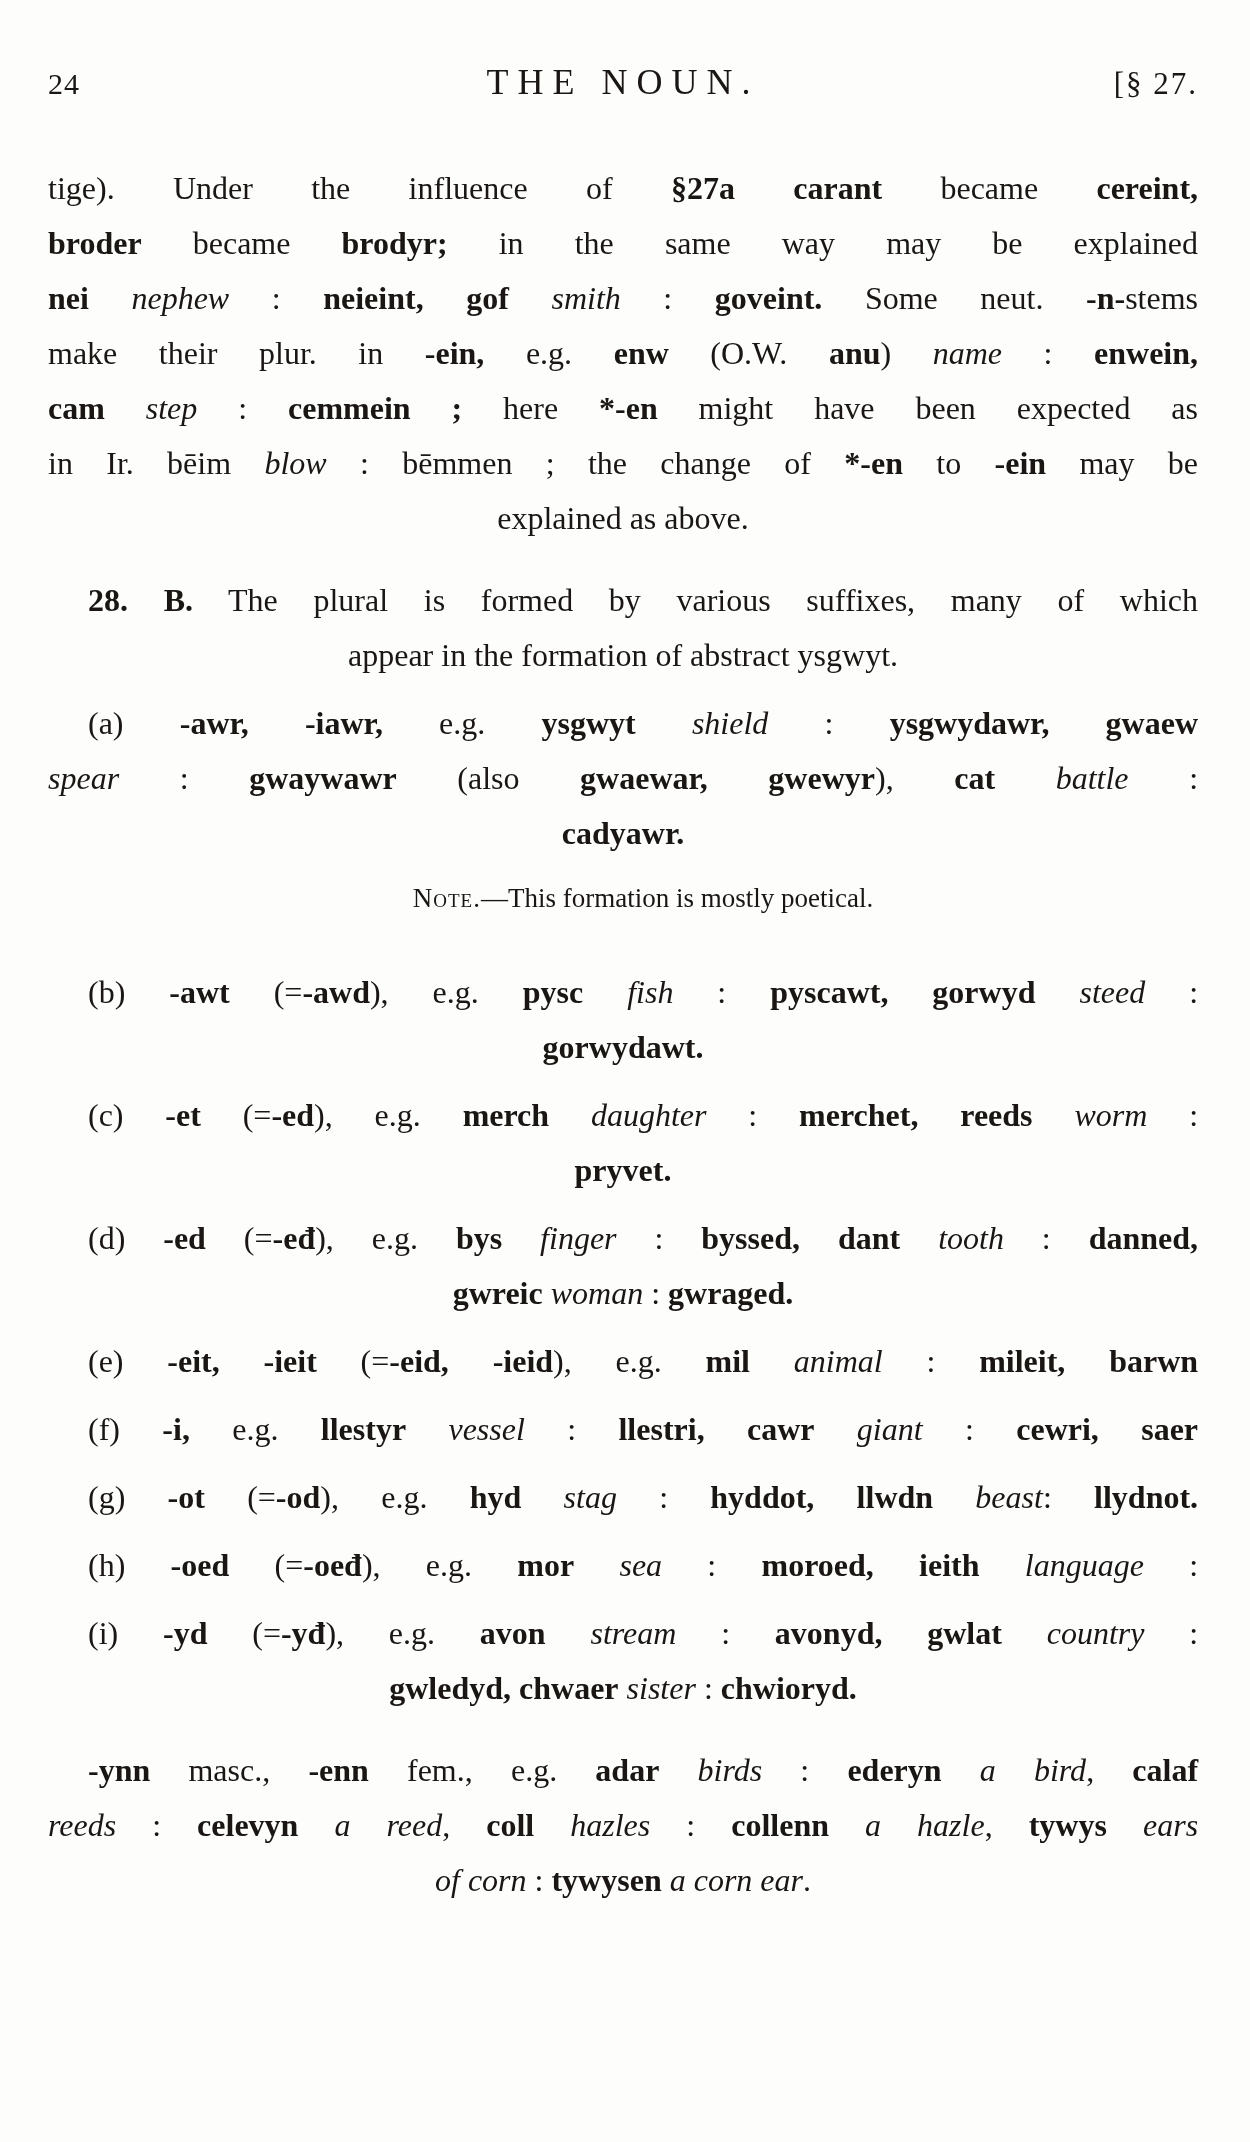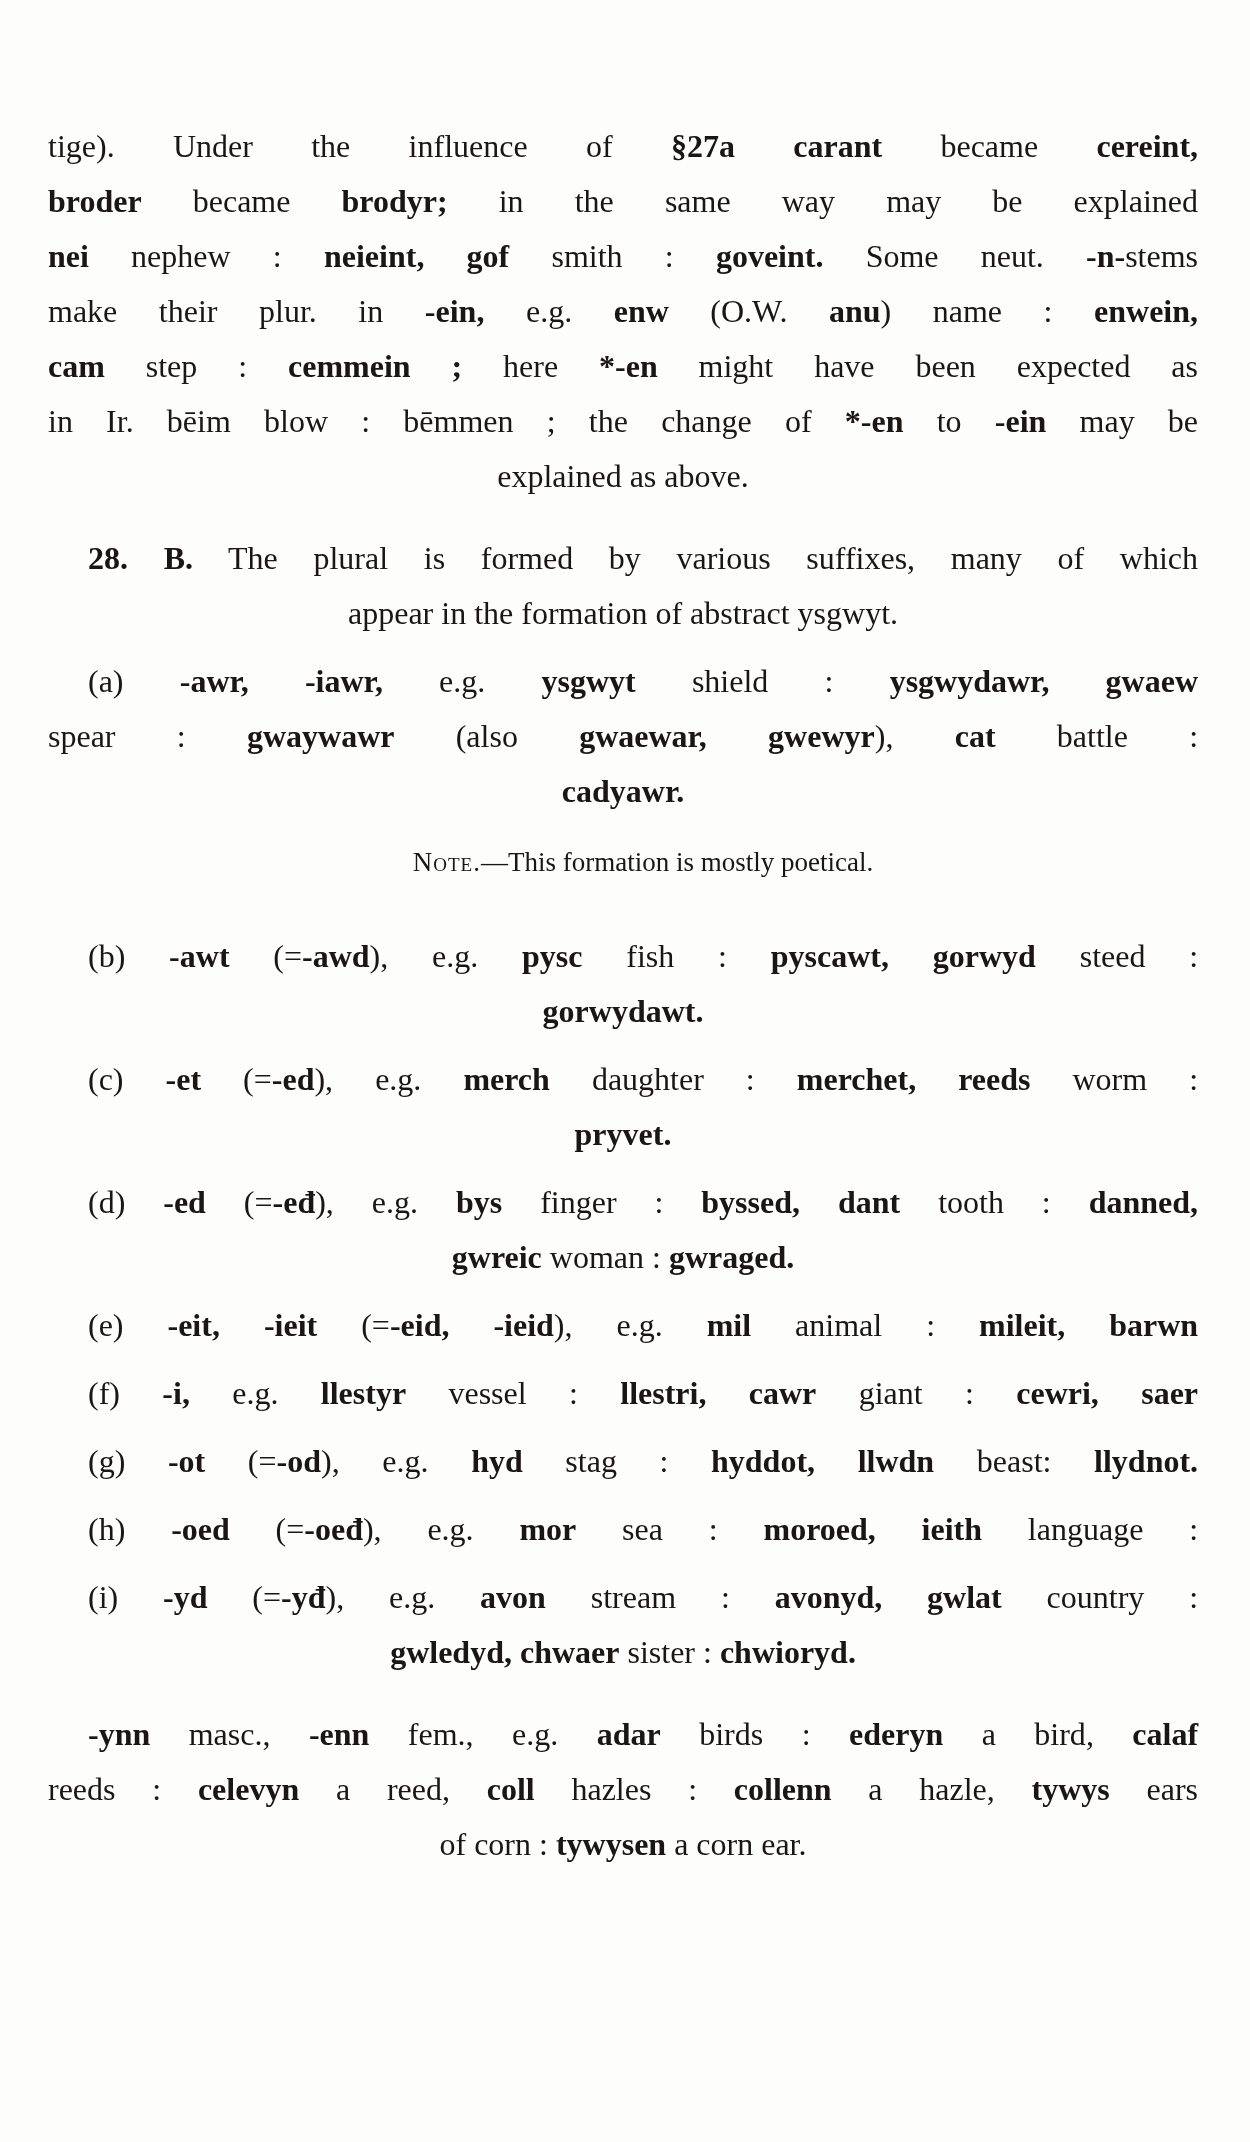--- a/index.html
+++ b/index.html
@@ -20,44 +20,49 @@
   }
   .hdr .pno{width:180px;text-align:left;font-size:30px;letter-spacing:1px;}
   .hdr .title{flex:1;text-align:center;font-size:36px;letter-spacing:9px;font-weight:400;}
   .hdr .secref{width:180px;text-align:right;font-size:31px;letter-spacing:2px;}
   .body-text{margin-top:0;}
   .para{margin:0;}
   .p-first{margin-top:57px;}
   .p-sec{margin-top:27px;}
   .p-item{margin-top:13px;}
   .p-item-lg{margin-top:45px;}
-  .p-note{margin-top:21px;font-size:27px;line-height:44px;}
+  .p-note{margin-top:15px;font-size:27px;line-height:44px;}
   .line{
     display:block;
     font-size:32px;line-height:55px;
     text-align:center;
   }
   .p-note .line{font-size:27px;line-height:44px;}
   .line.just{
     text-align:justify;
     text-align-last:justify;
     text-justify:inter-word;
   }
   .p-sec .line:first-child,
   .p-item .line:first-child,
   .p-item-lg .line:first-child,
   .p-note .line:first-child{text-indent:40px;}
   .b{font-weight:700;}
-  .i{}
+  .i{font-style:italic;}
   .sc{font-variant:small-caps;letter-spacing:1px;}
 </style>
 </head>
 <body>
 
 <div class="page">
+  <div class="hdr">
+    <span class="pno">24</span>
+    <span class="title">THE NOUN.</span>
+    <span class="secref">[§ 27.</span>
+  </div>
   <div class="body-text">
       <div class="para p-first">
         <div class="line just"><span>tige).  Under the influence of </span><span class="b">§27a carant</span><span> became </span><span class="b">cereint,</span></div>
         <div class="line just"><span class="b">broder</span><span> became </span><span class="b">brodyr;</span><span> in the same way may be explained</span></div>
         <div class="line just"><span class="b">nei </span><span class="i">nephew</span><span> : </span><span class="b">neieint, gof </span><span class="i">smith</span><span> : </span><span class="b">goveint.</span><span>  Some neut. </span><span class="b">-n-</span><span>stems</span></div>
         <div class="line just"><span>make their plur. in </span><span class="b">-ein,</span><span> e.g. </span><span class="b">enw</span><span> (O.W. </span><span class="b">anu</span><span>) </span><span class="i">name</span><span> : </span><span class="b">enwein,</span></div>
         <div class="line just"><span class="b">cam </span><span class="i">step</span><span> : </span><span class="b">cemmein ;</span><span> here </span><span class="b">*-en</span><span> might have been expected as</span></div>
         <div class="line just"><span>in Ir. bēim </span><span class="i">blow</span><span> : bēmmen ; the change of </span><span class="b">*-en</span><span> to </span><span class="b">-ein</span><span> may be</span></div>
         <div class="line"><span>explained as above.</span></div>
       </div>

